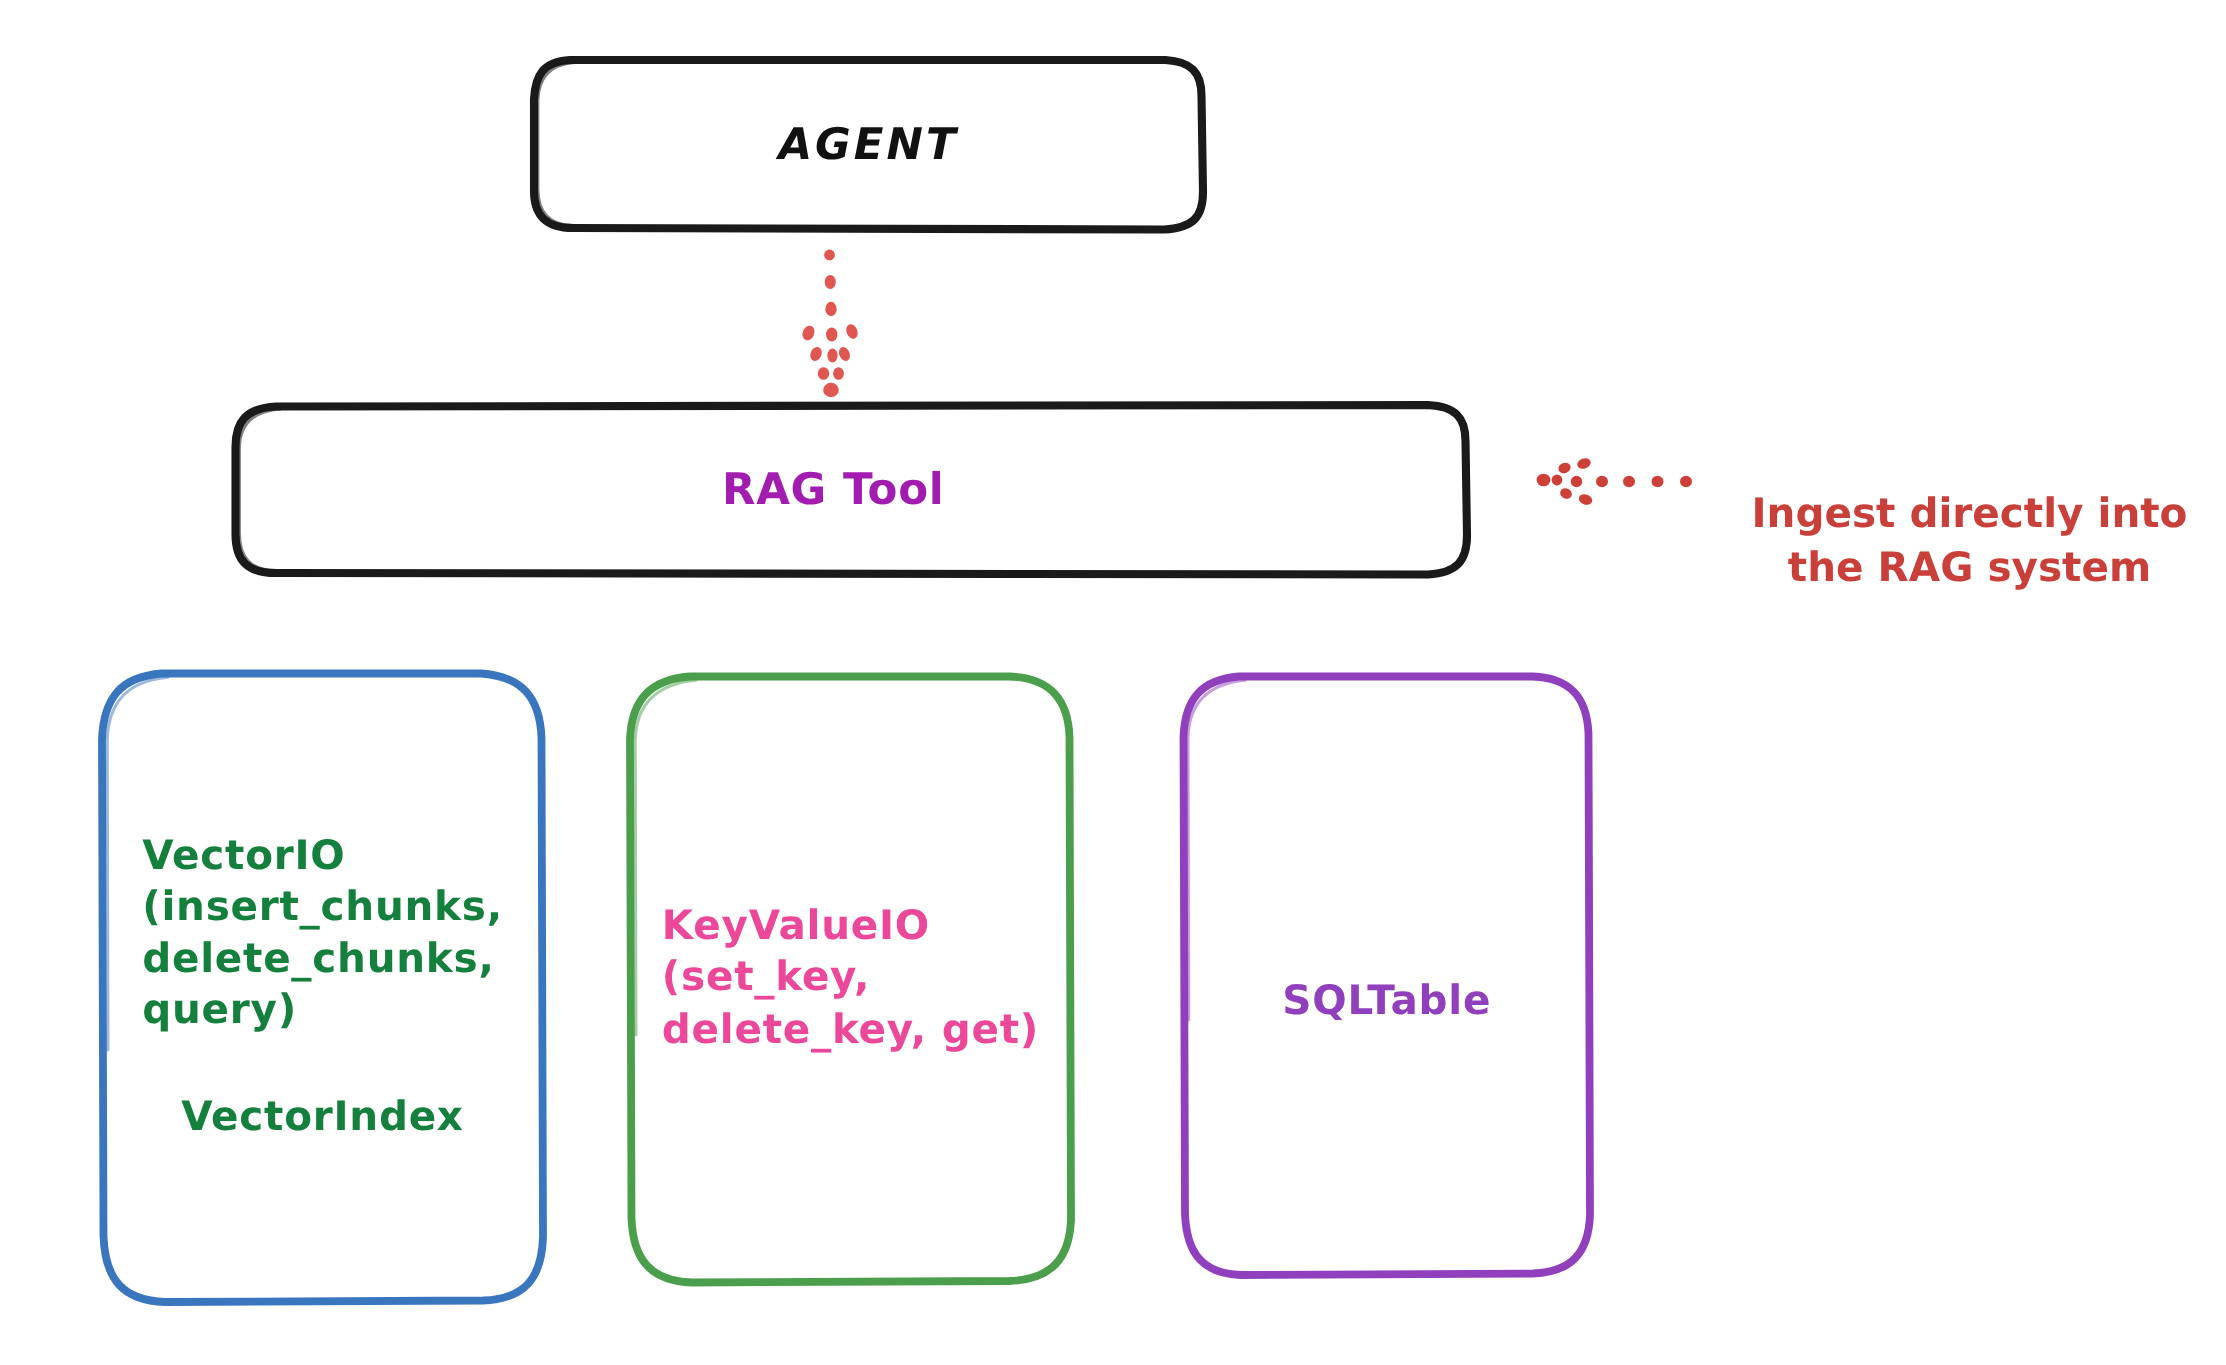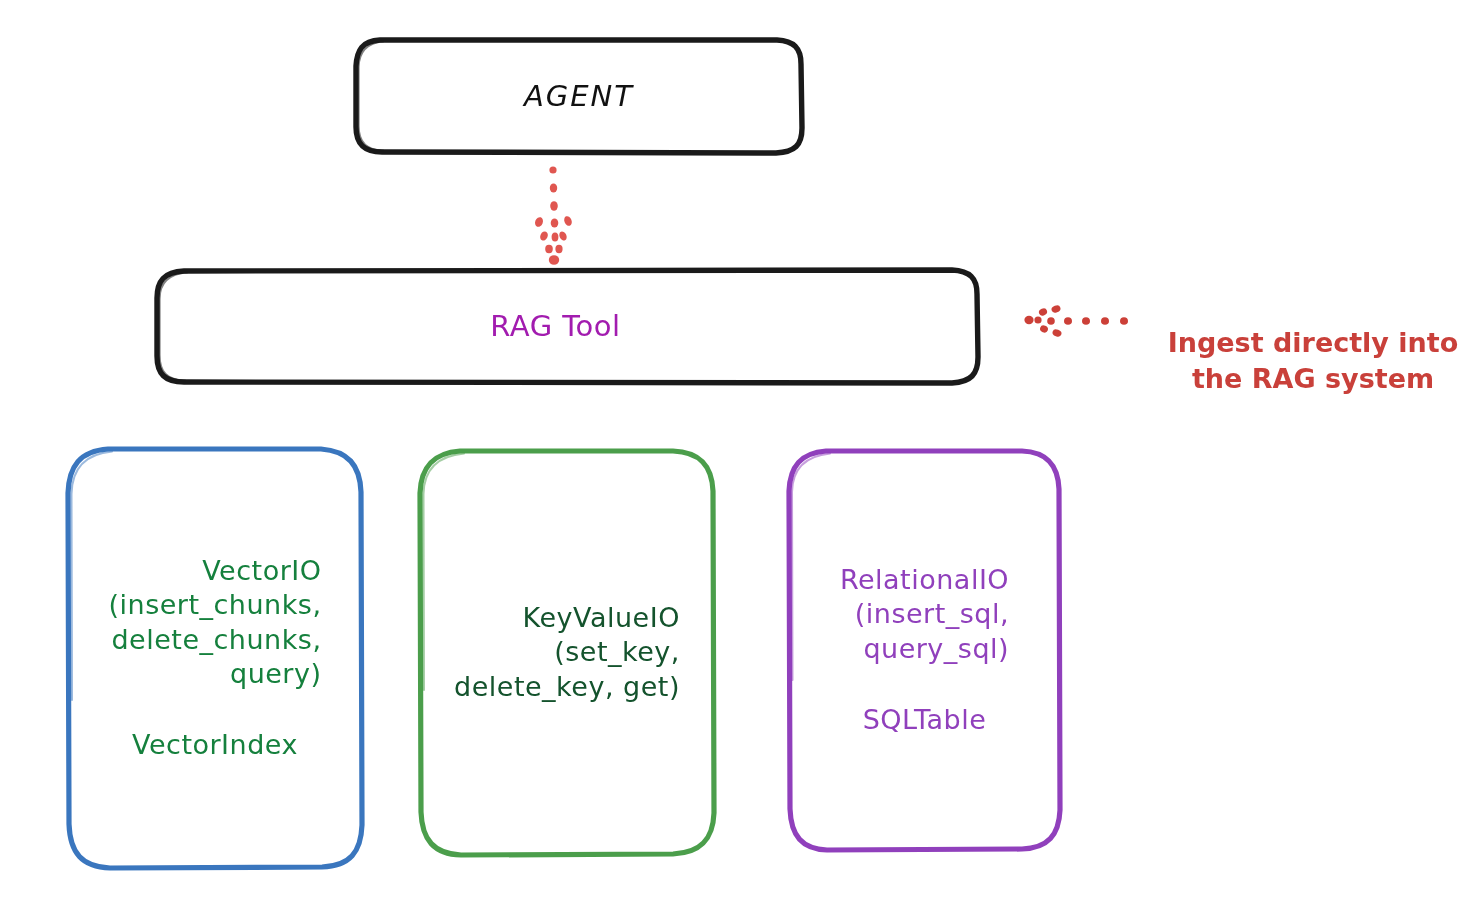--- a/index.html
+++ b/index.html
@@ -24,23 +24,23 @@
     left: 0;
     width: 1484px;
     height: 910px;
   }
   .node-label {
     position: absolute;
     display: flex;
     flex-direction: column;
     align-items: center;
     justify-content: center;
-    text-align: right;
+    text-align: left;
     font-family: "DejaVu Sans", sans-serif;
-    font-weight: 400;
+    font-weight: 700;
     letter-spacing: 0.5px;
     white-space: pre-line;
     pointer-events: none;
   }
   .agent-label {
     left: 356px;
     top: 40px;
     width: 446px;
     height: 112px;
     font-size: 29px;
@@ -72,21 +72,21 @@
     top: 448px;
     width: 294px;
     height: 420px;
     color: #15803d;
   }
   .kv-label {
     left: 420px;
     top: 450px;
     width: 294px;
     height: 405px;
-    color: #14532d;
+    color: #ec4899;
   }
   .rel-label {
     left: 789px;
     top: 450px;
     width: 271px;
     height: 400px;
     color: #9040bc;
   }
   .annotation-label {
     position: absolute;
@@ -232,22 +232,19 @@
     <span class="index-block">VectorIndex</span>
   </div>
 
   <div class="node-label store-label kv-label">
     <span class="api-block">KeyValueIO
 (set_key,
 delete_key, get)</span>
   </div>
 
   <div class="node-label store-label rel-label">
-    <span class="api-block">RelationalIO
-(insert_sql,
-query_sql)</span>
     <span class="index-block">SQLTable</span>
   </div>
 
   <div class="annotation-label">Ingest directly into
 the RAG system</div>
 
 </div>
 
 </body></html>

